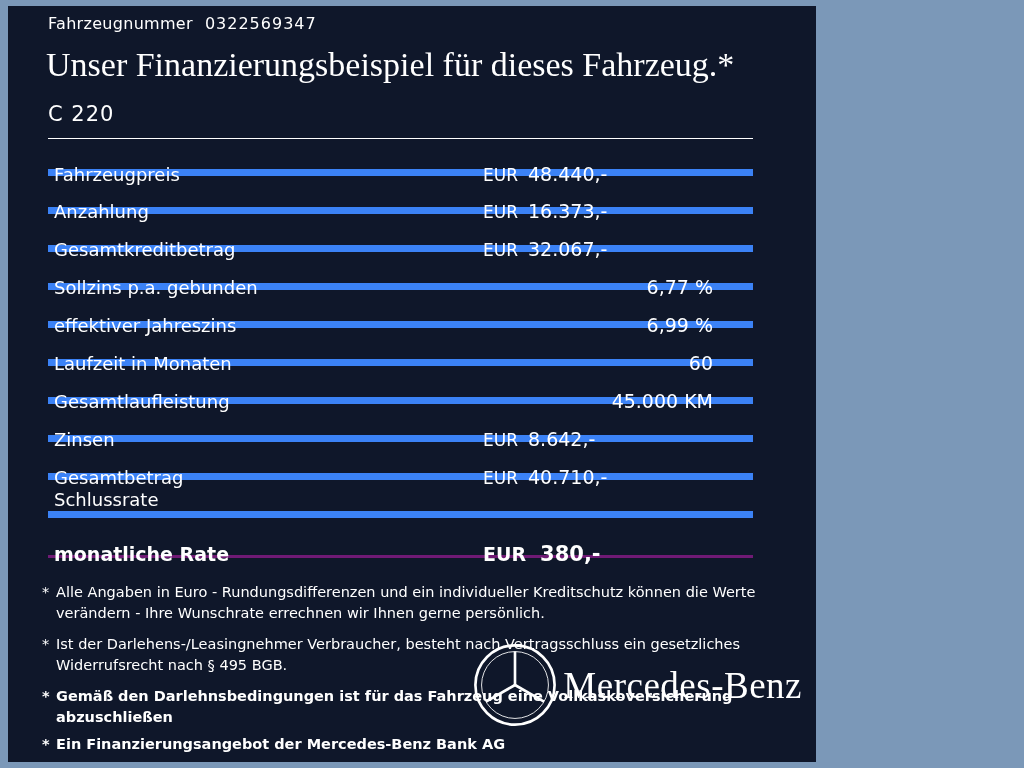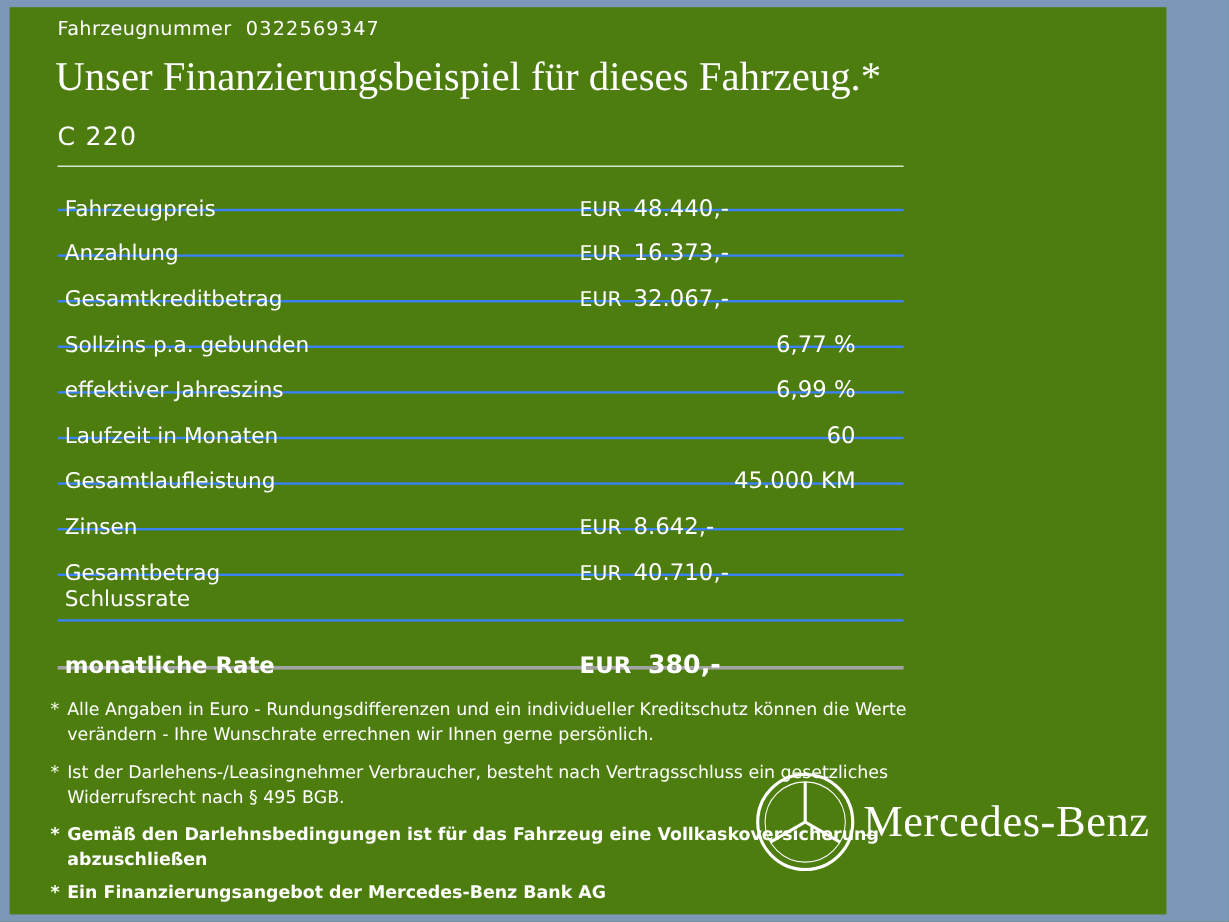--- a/index.html
+++ b/index.html
@@ -10,23 +10,23 @@
   body {
     width: 1024px;
     height: 768px;
     overflow: hidden;
     font-family: "DejaVu Sans", sans-serif;
   }
   .page {
     position: absolute;
     left: 8px;
     top: 6px;
-    width: 964px;
+    width: 808px;
     height: 756px;
-    background: #4d7c0f;
+    background: #0f172a;
     color: #ffffff;
     box-sizing: border-box;
   }
   .vehicle-number {
     position: absolute;
     left: 40px;
     top: 8px;
     font-size: 16px;
     letter-spacing: 0.3px;
     color: #ffffff;
@@ -57,21 +57,21 @@
   .table {
     position: absolute;
     left: 40px;
     top: 132px;
     width: 705px;
   }
   .row {
     display: flex;
     align-items: baseline;
     justify-content: space-between;
-    border-bottom: 2px solid #3b82f6;
+    border-bottom: 7px solid #3b82f6;
     height: 38px;
     box-sizing: border-box;
     padding-bottom: 2px;
   }
   .row:first-child {
     border-top: 1px solid #ffffff;
   }
   .row .label {
     font-size: 18px;
     color: #ffffff;
@@ -82,21 +82,21 @@
     font-size: 19px;
     color: #ffffff;
     padding-top: 24px;
     white-space: nowrap;
   }
   .row .value .cur {
     font-size: 17px;
     margin-right: 10px;
   }
   .row.total {
-    border-bottom: 3px solid #a3a3a3;
+    border-bottom: 3px solid #701a75;
     height: 40px;
   }
   .row.total .label {
     font-weight: bold;
     font-size: 19px;
   }
   .row.total .value {
     font-weight: bold;
     font-size: 21px;
   }

